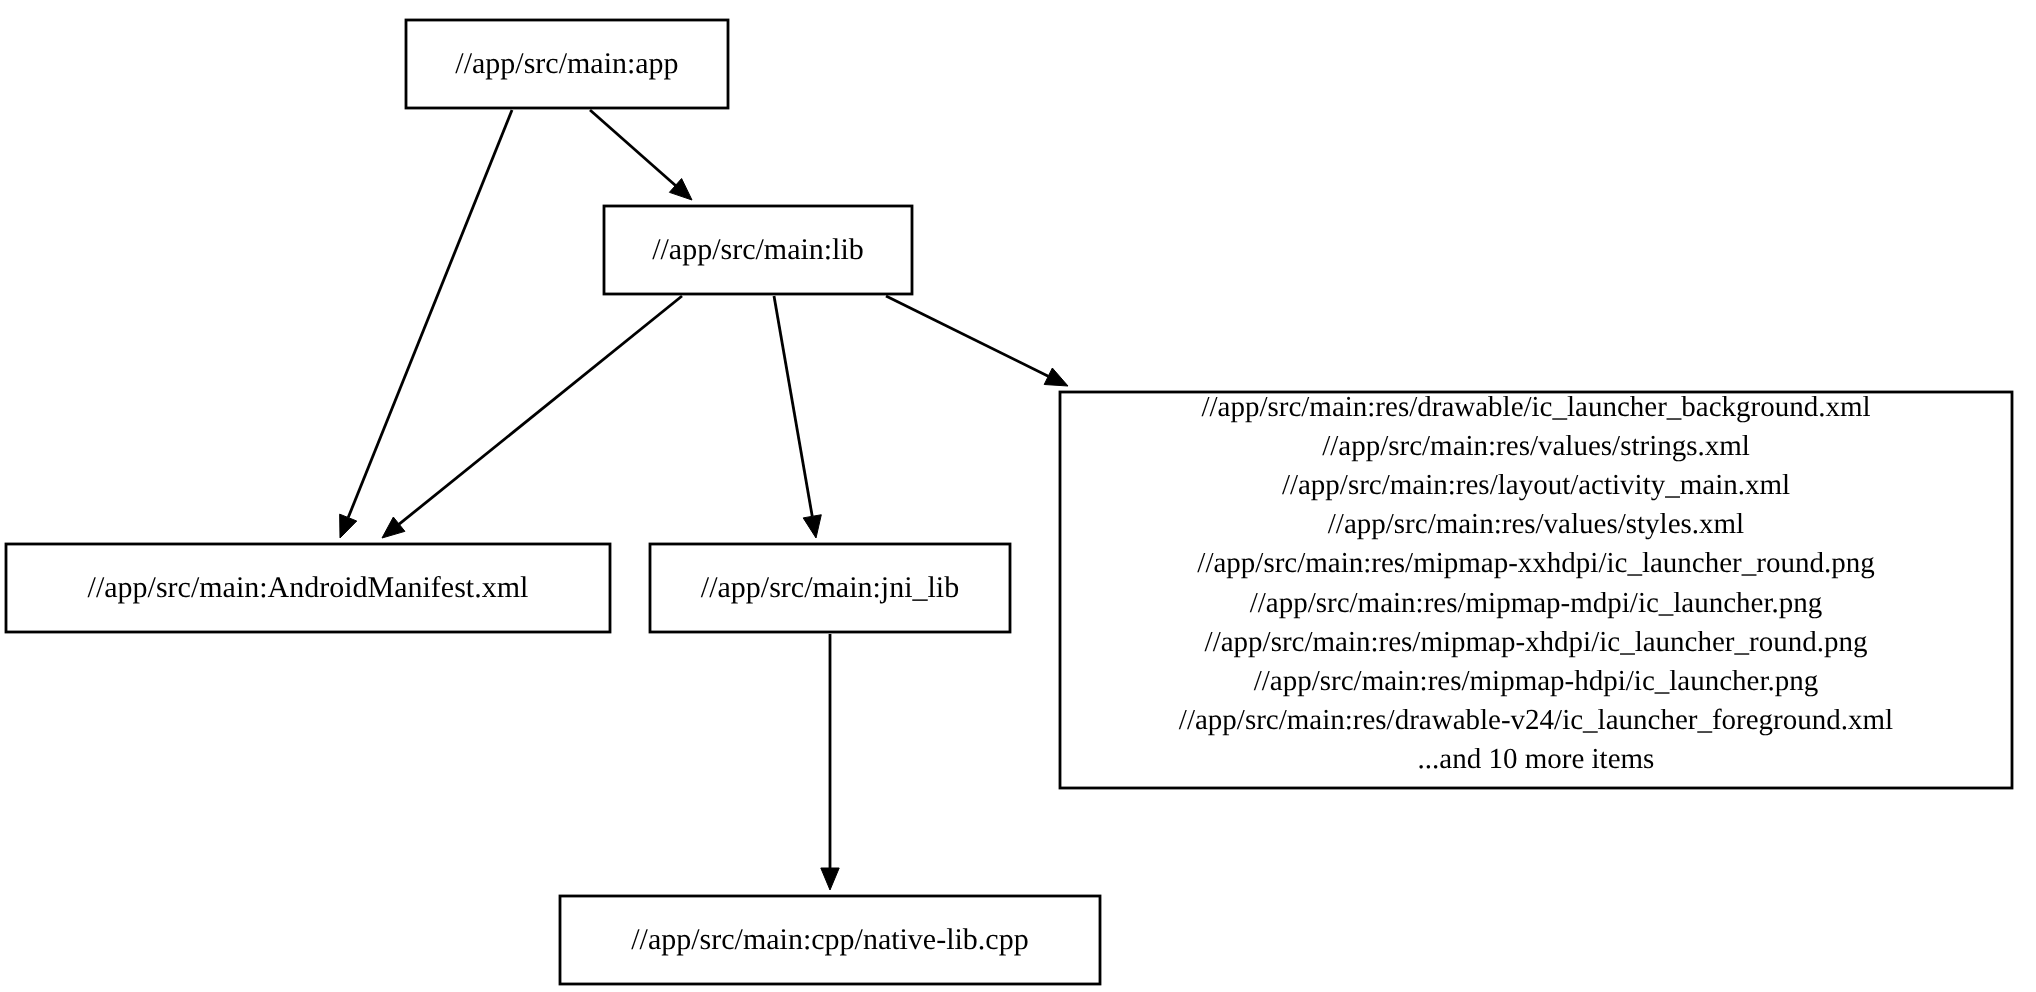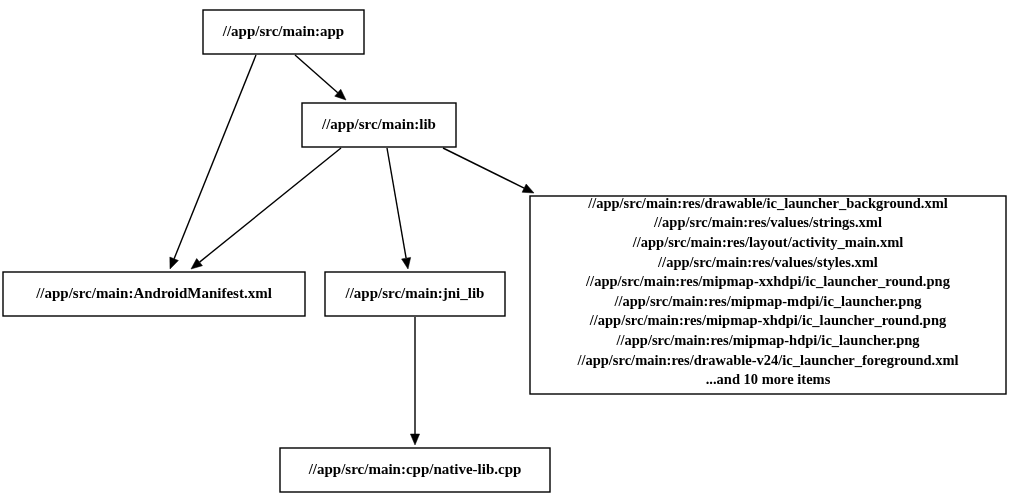--- a/index.html
+++ b/index.html
@@ -11,21 +11,20 @@
   body {
     width: 1018px;
     height: 496px;
     font-family: "Liberation Serif", "DejaVu Serif", serif;
     overflow: hidden;
   }
   #graph-root {
     position: relative;
     width: 1018px;
     height: 360px;
-    font-weight: bold;
   }
   svg#graph-canvas {
     position: absolute;
     top: 0;
     left: 0;
     width: 1018px;
     height: 496px;
     display: block;
   }
   .node-box {

